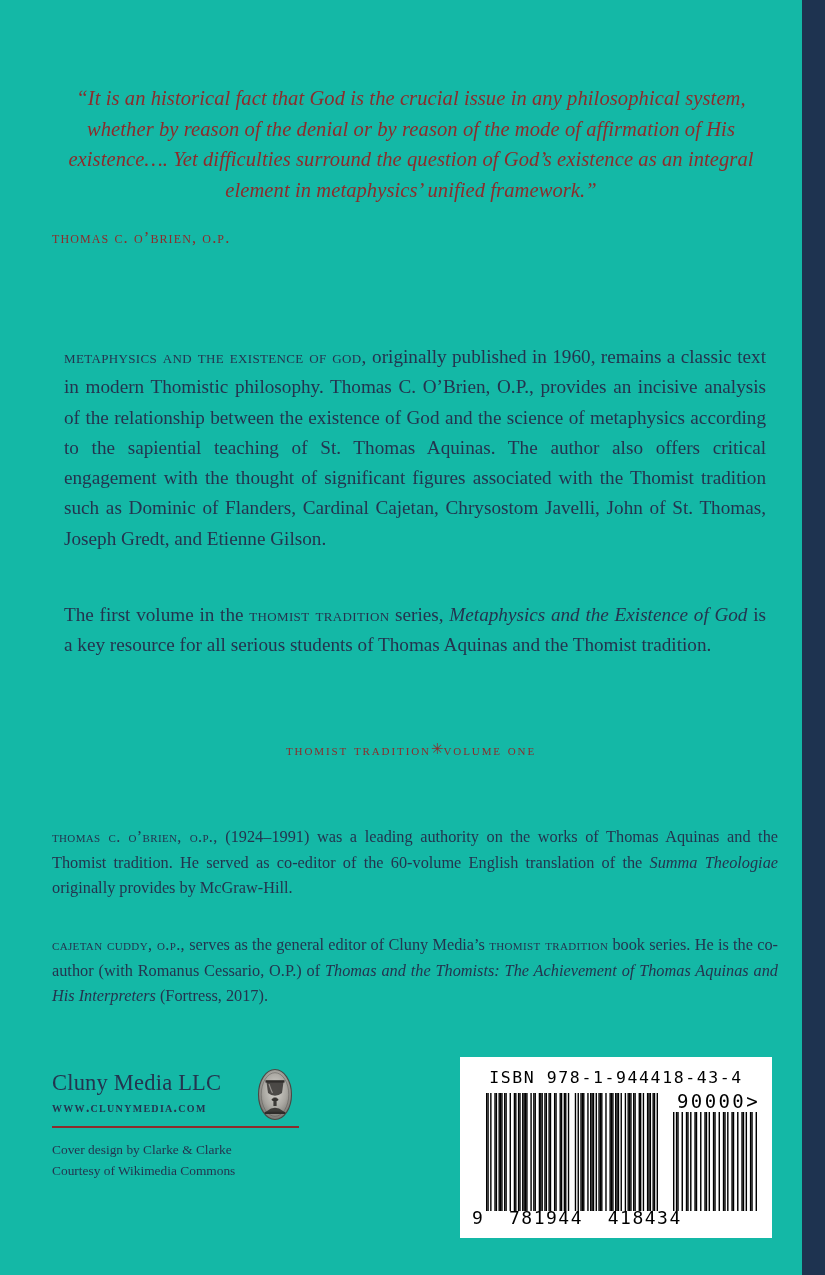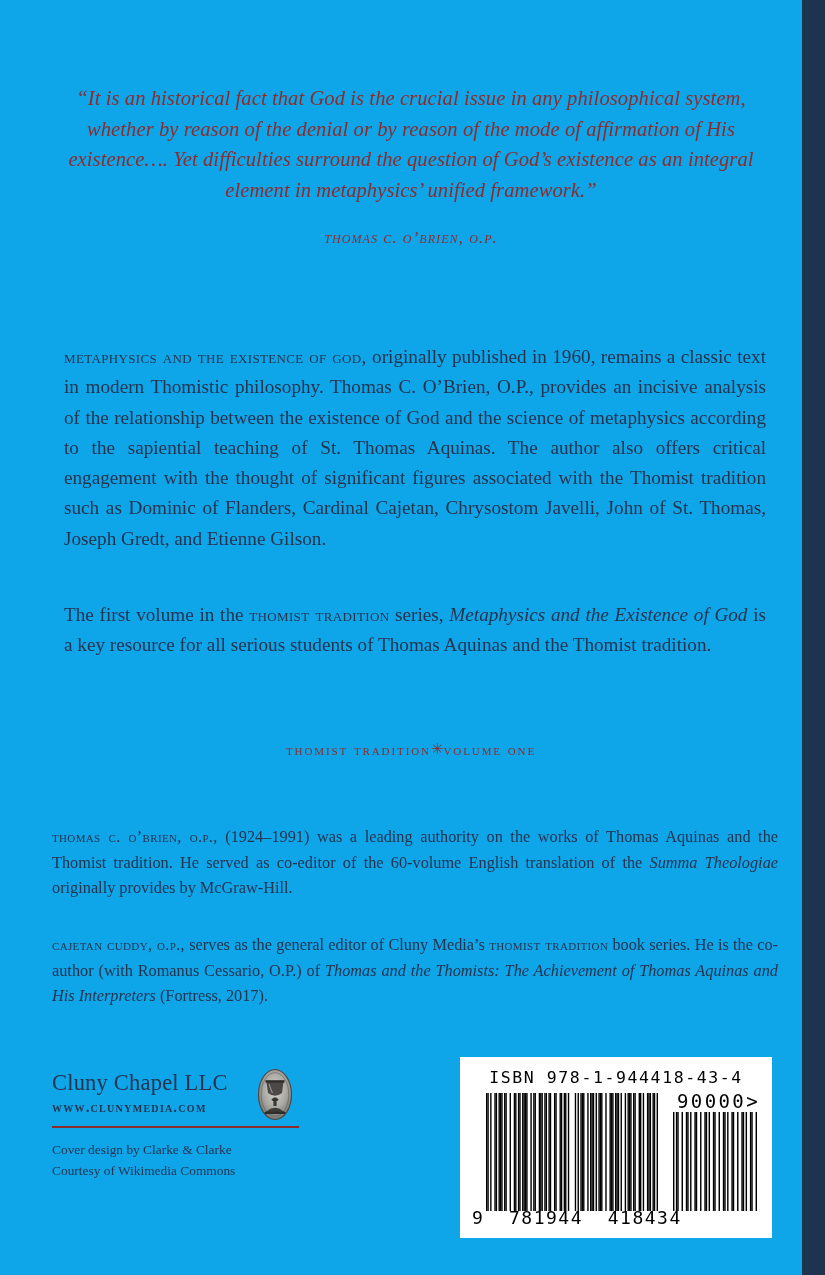--- a/index.html
+++ b/index.html
@@ -10,21 +10,21 @@
   body {
     width: 825px;
     height: 1275px;
     overflow: hidden;
     font-family: "Liberation Serif", "DejaVu Serif", serif;
   }
   #cover {
     position: relative;
     width: 825px;
     height: 1275px;
-    background: #0ea5e9;
+    background: #14b8a6;
     overflow: hidden;
   }
   
   #spine-strip {
     position: absolute;
     top: 0;
     right: 0;
     width: 23px;
     height: 1275px;
     background: #1e3350;
@@ -48,27 +48,26 @@
     font-style: italic;
     font-size: 20.5px;
     line-height: 30.5px;
     letter-spacing: 0.1px;
   }
   #quote-attribution {
     position: absolute;
     left: 52px;
     top: 228px;
     width: 718px;
-    text-align: center;
+    text-align: left;
     color: #8c2c2c;
     font-size: 16.5px;
     letter-spacing: 1.1px;
     font-variant: small-caps;
     text-transform: lowercase;
-    font-style: italic;
   }
   #quote-attribution::first-letter { }
 
   
   .body-block {
     position: absolute;
     left: 64px;
     width: 702px;
     color: #24344f;
     font-size: 19.2px;
@@ -229,21 +228,21 @@
     <div class="body-block" id="desc-para-1"><span class="smallcaps">Metaphysics and the Existence of God,</span><span> originally published in 1960, remains a classic text in modern Thomistic philosophy. Thomas C. O’Brien, O.P., provides an incisive analysis of the relationship between the existence of God and the science of metaphysics according to the sapiential teaching of St. Thomas Aquinas. The author also offers critical engagement with the thought of significant figures associated with the Thomist tradition such as Dominic of Flanders, Cardinal Cajetan, Chrysostom Javelli, John of St. Thomas, Joseph Gredt, and Etienne Gilson.</span></div>
 
     <div class="body-block" id="desc-para-2"><span>The first volume in the </span><span class="smallcaps">Thomist Tradition</span><span> series, </span><span class="ital">Metaphysics and the Existence of God</span><span> is a key resource for all serious students of Thomas Aquinas and the Thomist tradition.</span></div>
 
     <div id="series-line"><span>Thomist Tradition</span><span id="series-star">✳</span><span>Volume One</span></div>
 
     <div class="bio-block" id="bio-obrien"><span class="smallcaps">Thomas C. O’Brien, O.P.,</span><span> (1924–1991) was a leading authority on the works of Thomas Aquinas and the Thomist tradition. He served as co-editor of the 60-volume English translation of the </span><span class="ital">Summa Theologiae</span><span> originally provides by McGraw-Hill.</span></div>
 
     <div class="bio-block" id="bio-cuddy"><span class="smallcaps">Cajetan Cuddy, O.P.,</span><span> serves as the general editor of Cluny Media’s </span><span class="smallcaps">Thomist Tradition</span><span> book series. He is the co-author (with Romanus Cessario, O.P.) of </span><span class="ital">Thomas and the Thomists: The Achievement of Thomas Aquinas and His Interpreters</span><span> (Fortress, 2017).</span></div>
 
-    <div id="publisher-name">Cluny Chapel LLC</div>
+    <div id="publisher-name">Cluny Media LLC</div>
     <div id="publisher-url">www.clunymedia.com</div>
     <div id="publisher-rule"></div>
 
     <svg id="cluny-logo" viewBox="0 0 40 57">
       <defs>
         <radialGradient id="ovalgrad" cx="50%" cy="42%" r="62%">
           <stop offset="0%" stop-color="#d8d6d0"></stop>
           <stop offset="58%" stop-color="#a8a6a0"></stop>
           <stop offset="100%" stop-color="#6e6c68"></stop>
         </radialGradient>

